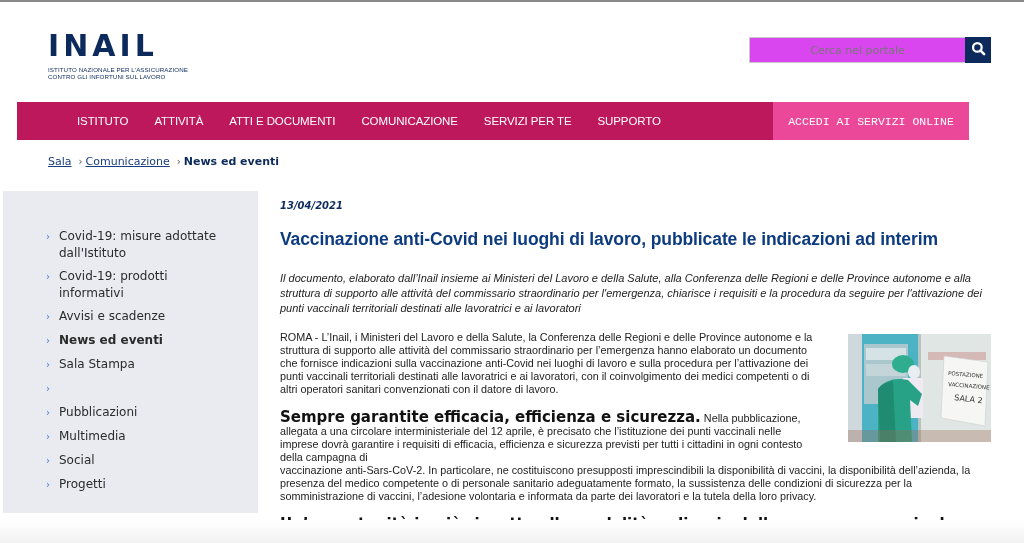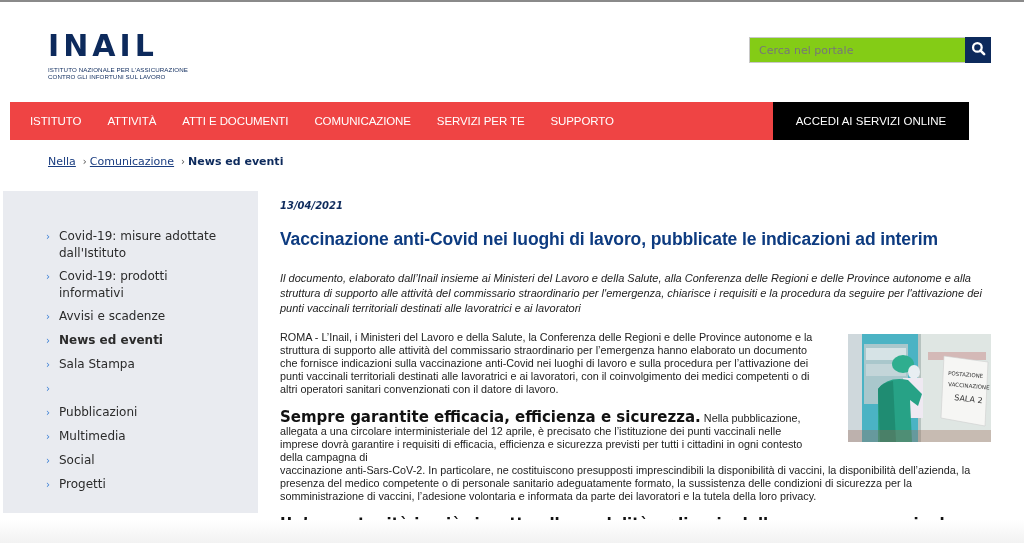--- a/index.html
+++ b/index.html
@@ -6,28 +6,28 @@
     html, body { width: 1024px; height: 543px; overflow: hidden; background: #ffffff; }
     body { font-family: "DejaVu Sans", "Liberation Sans", sans-serif; color: #1a1a1a; position: relative; }
     .topline { position: absolute; left: 0; top: 0; width: 1024px; height: 2px; background: #8a8a8a; }
 
     
     .logo { position: absolute; left: 48px; top: 33px; }
     .logo-word { font-family: "DejaVu Sans", sans-serif; font-weight: bold; font-size: 30px; letter-spacing: 4px; color: #0d2a5c; line-height: 26px; height: 26px; display: block; }
     .logo-sub { font-family: "Liberation Sans", sans-serif; font-size: 6.2px; color: #0d2a5c; line-height: 7px; margin-top: 7px; letter-spacing: 0.1px; text-transform: uppercase; }
 
     .search { position: absolute; left: 749px; top: 37px; width: 242px; height: 26px; display: flex; }
-    .search-input { width: 216px; height: 26px; border: 1px solid #c8c8c8; border-right: none; font-family: "DejaVu Sans", sans-serif; font-size: 11px; padding: 0 9px; color: #333; outline: none; background: #84cc16; }
+    .search-input { width: 216px; height: 26px; border: 1px solid #c8c8c8; border-right: none; font-family: "DejaVu Sans", sans-serif; font-size: 11px; padding: 0 9px; color: #333; outline: none; background: #d946ef; text-align: center; }
     .search-input::placeholder { color: #777; }
     .search-btn { width: 26px; height: 26px; background: #0d2a5c; display: flex; align-items: center; justify-content: center; cursor: pointer; }
 
     
-    .nav { position: absolute; left: 10px; top: 102px; width: 770px; height: 38px; background: #ef4444; display: flex; align-items: center; padding-left: 20px; }
+    .nav { position: absolute; left: 17px; top: 102px; width: 770px; height: 38px; background: #be185d; display: flex; align-items: center; padding-left: 60px; }
     .nav-item { color: #ffffff; font-family: "Liberation Sans", sans-serif; font-size: 11.5px; margin-right: 26px; letter-spacing: -0.1px; cursor: pointer; white-space: nowrap; }
-    .nav-cta { position: absolute; left: 773px; top: 102px; width: 196px; height: 38px; background: #000000; color: #fff; font-family: Liberation Sans, sans-serif; font-size: 11.5px; display: flex; align-items: center; justify-content: center; cursor: pointer; }
+    .nav-cta { position: absolute; left: 773px; top: 102px; width: 196px; height: 38px; background: #ec4899; color: #fff; font-family: Liberation Mono, monospace; font-size: 11.5px; display: flex; align-items: center; justify-content: center; cursor: pointer; }
 
     
     .breadcrumb { position: absolute; left: 48px; top: 155px; font-size: 11px; display: flex; align-items: center; white-space: nowrap; }
     .bc-link { color: #1a3d80; text-decoration: underline; cursor: pointer; }
     .bc-sep { color: #555; margin: 0 3px 0 7px; font-size: 10px; }
     .bc-current { color: #0d2a5c; font-weight: bold; }
 
     
     .sidebar { position: absolute; left: 3px; top: 191px; width: 255px; height: 322px; background: #e9ebf0; padding-top: 37px; }
     .side-item { display: flex; align-items: flex-start; padding-left: 43px; margin-bottom: 7px; cursor: pointer; }
@@ -78,21 +78,21 @@
   <span class="nav-item">ISTITUTO</span>
   <span class="nav-item">ATTIVITÀ</span>
   <span class="nav-item">ATTI E DOCUMENTI</span>
   <span class="nav-item">COMUNICAZIONE</span>
   <span class="nav-item">SERVIZI PER TE</span>
   <span class="nav-item">SUPPORTO</span>
 </nav>
 <div class="nav-cta">ACCEDI AI SERVIZI ONLINE</div>
 
 <div class="breadcrumb">
-  <span class="bc-link">Nella</span>
+  <span class="bc-link">Sala</span>
   <span class="bc-sep">›</span>
   <span class="bc-link">Comunicazione</span>
   <span class="bc-sep">›</span>
   <span class="bc-current">News ed eventi</span>
 </div>
 
 <aside class="sidebar">
   <div class="side-item">
     <span class="side-chevron">›</span>
     <span class="side-label">Covid-19: misure adottate dall'Istituto</span>

